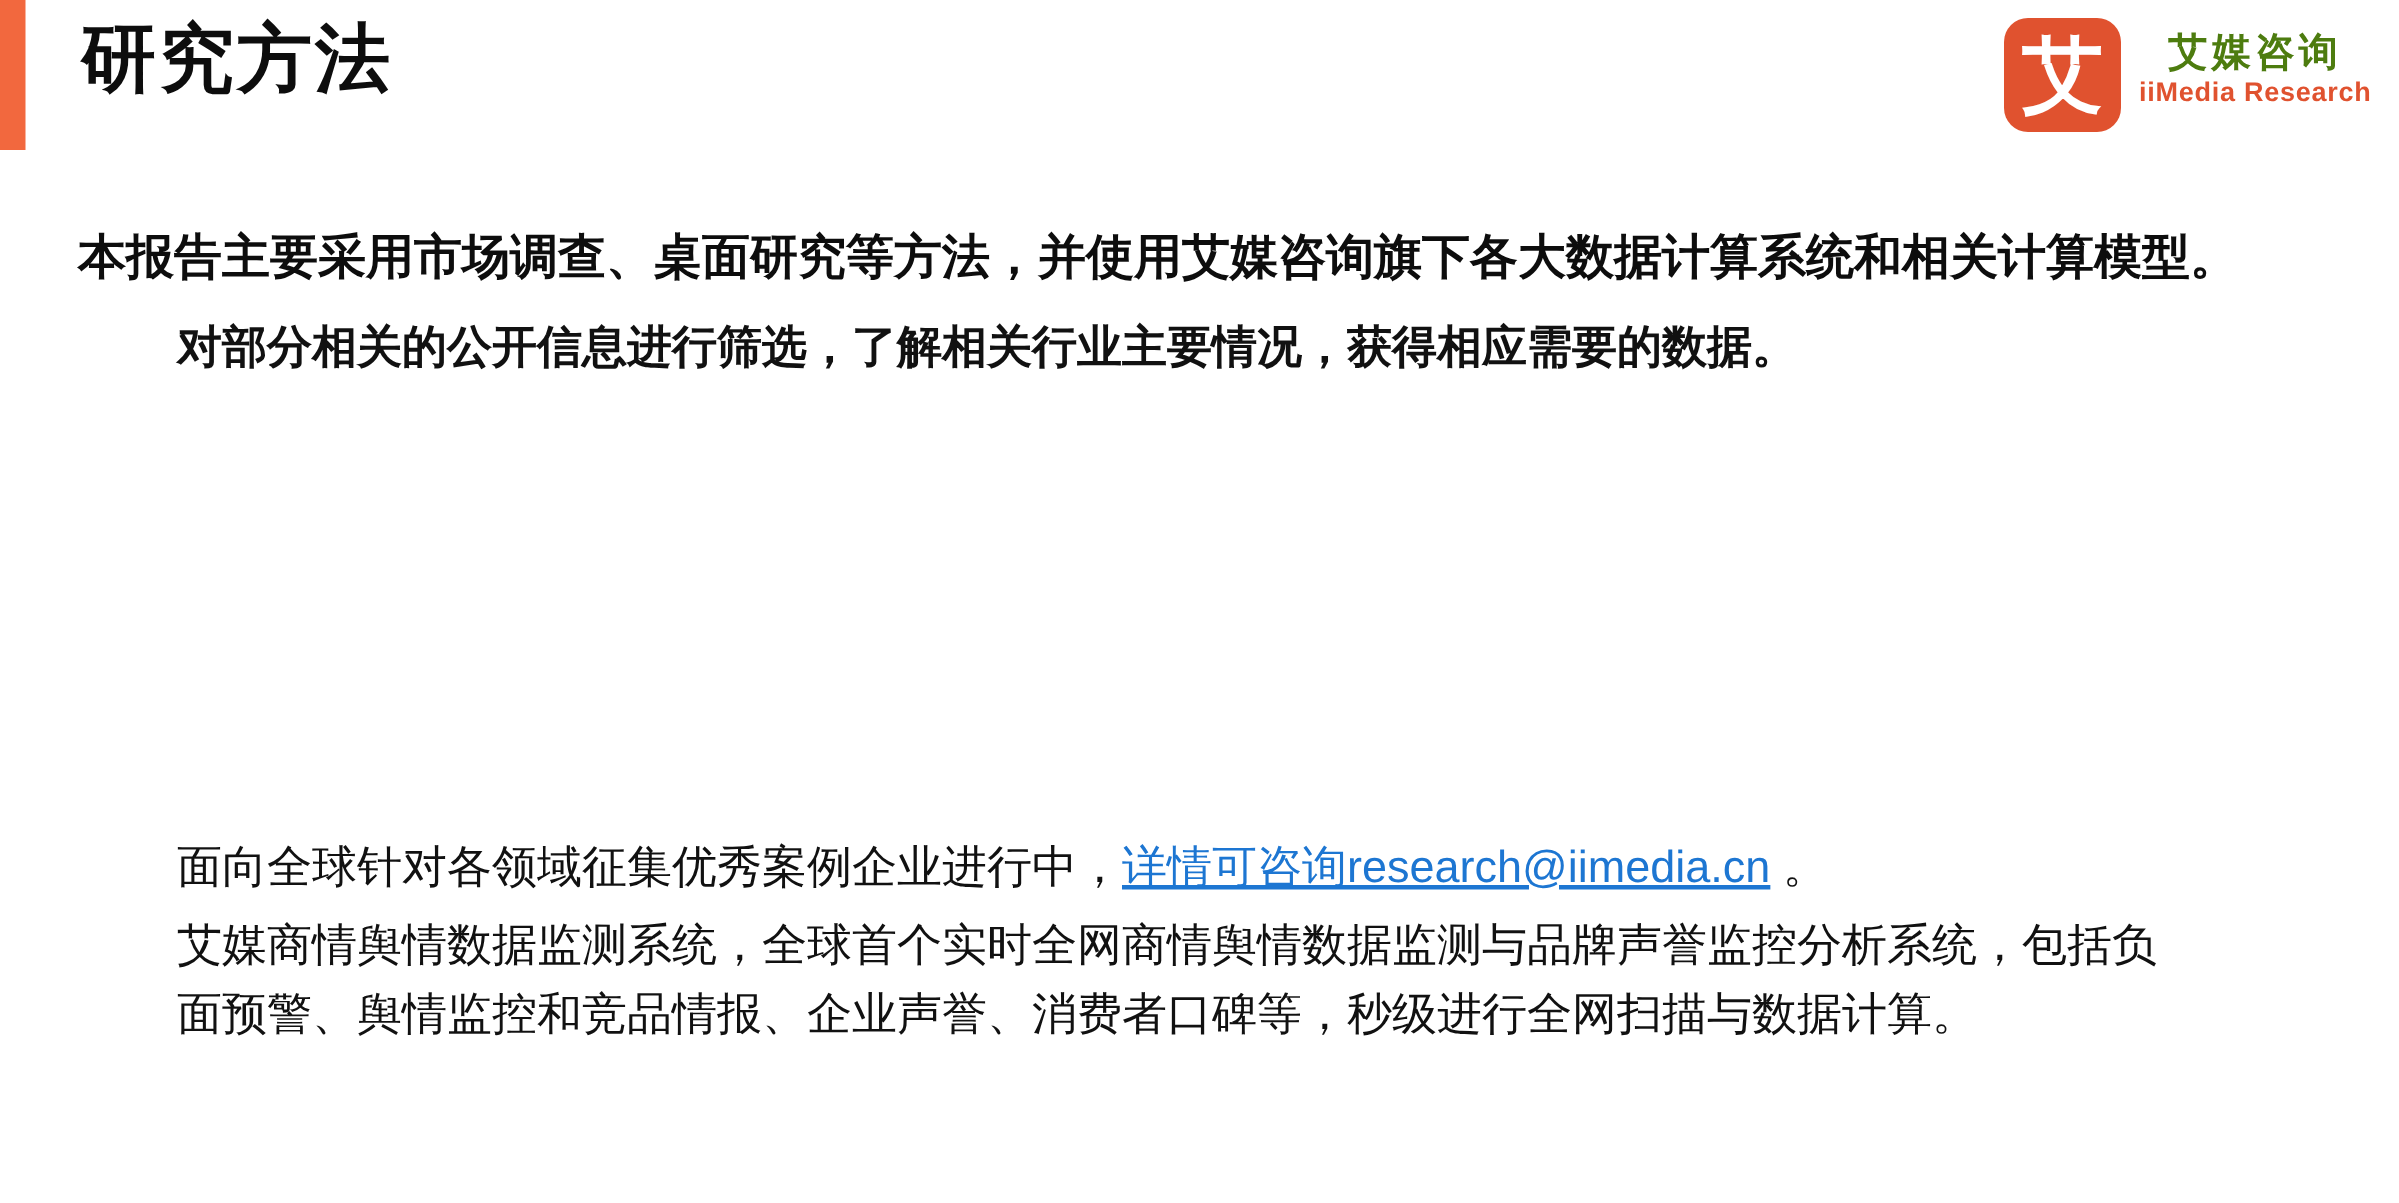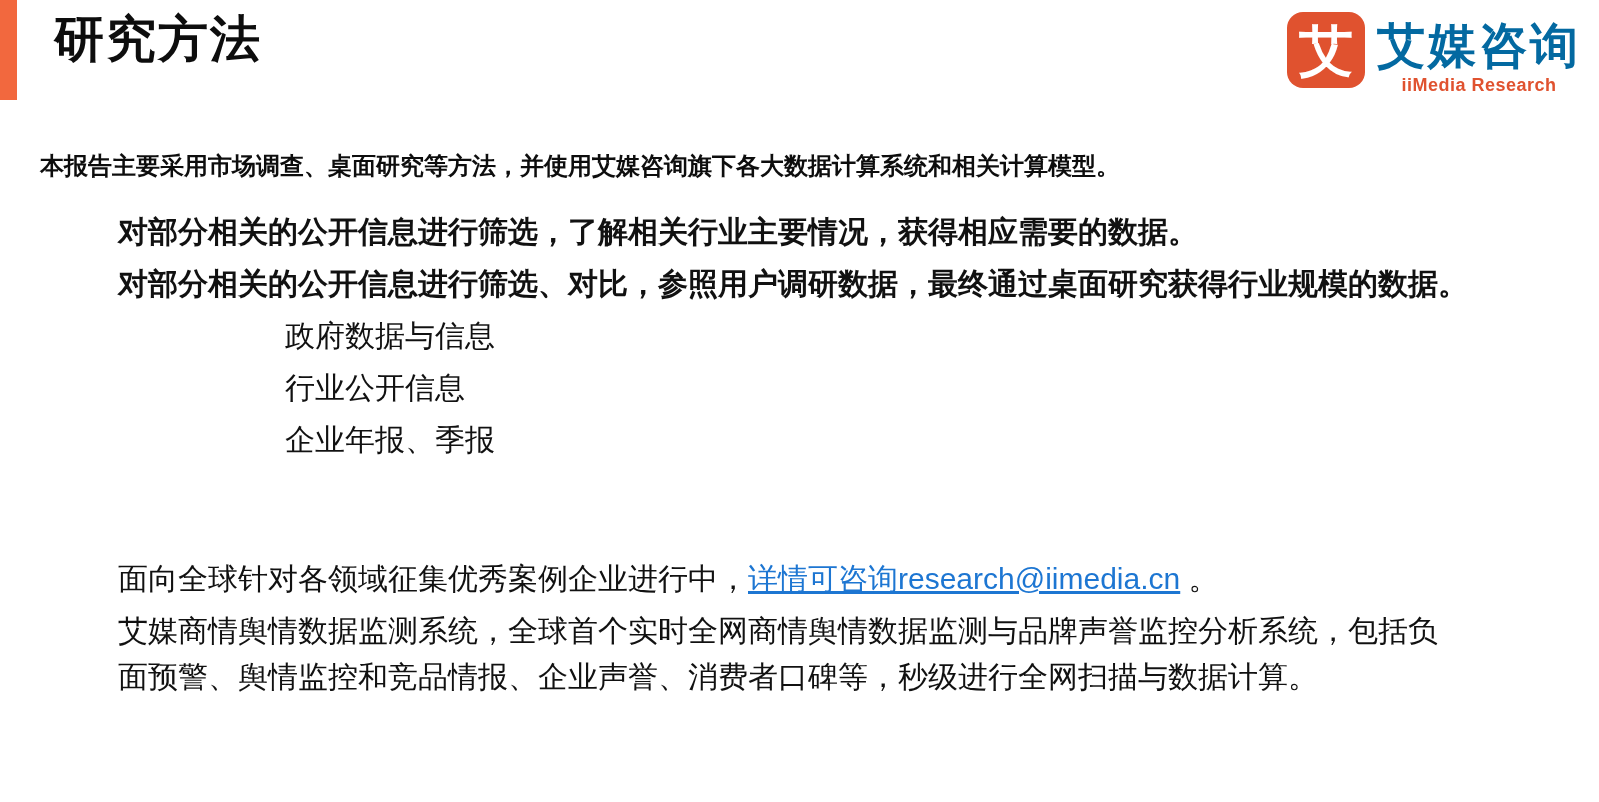--- a/index.html
+++ b/index.html
@@ -33,32 +33,32 @@
     width: 78px; height: 76px;
     background: #e0522f;
     border-radius: 16px;
     display: flex; align-items: center; justify-content: center;
     color: #ffffff;
     font-size: 54px; font-weight: 700;
     line-height: 1;
   }
   .logo-text { display: flex; flex-direction: column; padding-top: 8px; }
   .logo-cn {
-    color: #0369a1; font-size: 48px; font-weight: 700;
+    color: #4d7c0f; font-size: 26px; font-weight: 700;
     letter-spacing: 3px; line-height: 1.1; text-align: center;
   }
   .logo-en {
     color: #e0522f; font-size: 18px; font-weight: 700;
     letter-spacing: 0.5px; margin-top: 2px; text-align: center;
   }
 
   
   .intro {
-    position: absolute; left: 40px; top: 150px; right: 10px;
-    font-size: 24px; font-weight: 700;
+    position: absolute; left: 52px; top: 150px; right: 10px;
+    font-size: 32px; font-weight: 700;
     white-space: nowrap;
     color: #0d0d0d;
   }
   .methods {
     position: absolute; left: 118px; top: 206px;
     font-size: 30px; line-height: 52px;
     white-space: nowrap;
     font-weight: bold;
   }
   .methods .line { display: block; }
@@ -94,27 +94,21 @@
     <div class="logo-text">
       <span class="logo-cn">艾媒咨询</span>
       <span class="logo-en">iiMedia Research</span>
     </div>
   </div>
 
   <div class="intro">本报告主要采用市场调查、桌面研究等方法，并使用艾媒咨询旗下各大数据计算系统和相关计算模型。</div>
 
   <div class="methods">
     <span class="line">对部分相关的公开信息进行筛选，了解相关行业主要情况，获得相应需要的数据。</span>
-    <span class="line">对部分相关的公开信息进行筛选、对比，参照用户调研数据，最终通过桌面研究获得行业规模的数据。</span>
   </div>
 
-  <ul class="sources">
-    <li>政府数据与信息</li>
-    <li>行业公开信息</li>
-    <li>企业年报、季报</li>
-  </ul>
 
   <div class="bottom">
     <p><span>面向全球针对各领域征集优秀案例企业进行中，</span><a class="cta-link">详情可咨询research@iimedia.cn</a><span> 。</span></p>
     <p>艾媒商情舆情数据监测系统，全球首个实时全网商情舆情数据监测与品牌声誉监控分析系统，包括负面预警、舆情监控和竞品情报、企业声誉、消费者口碑等，秒级进行全网扫描与数据计算。</p>
   </div>
 
 </div>
 
 </body></html>

